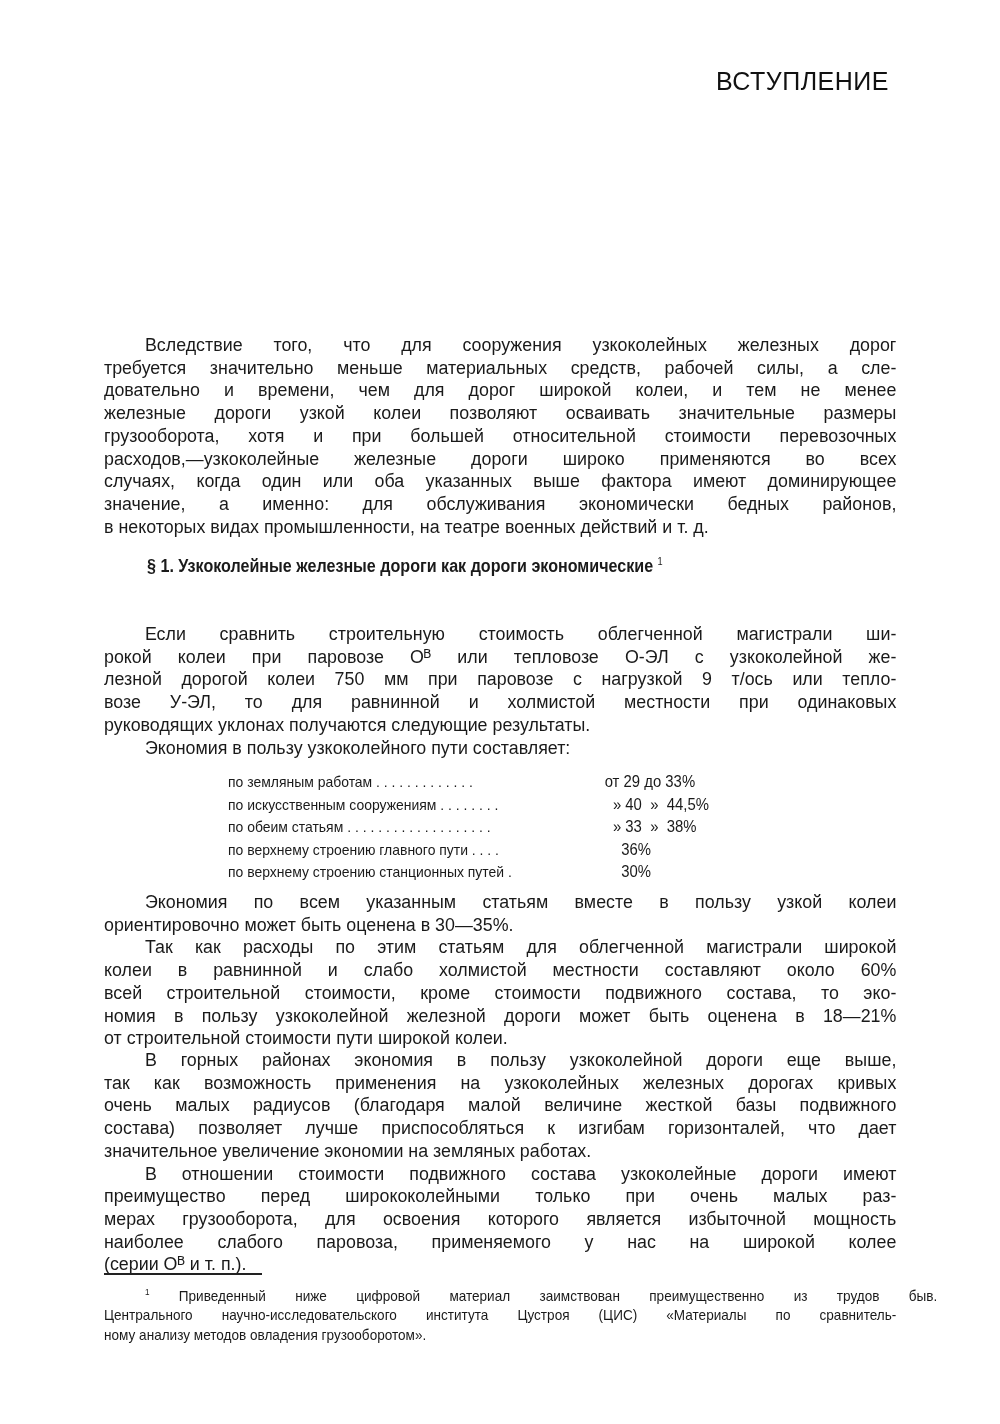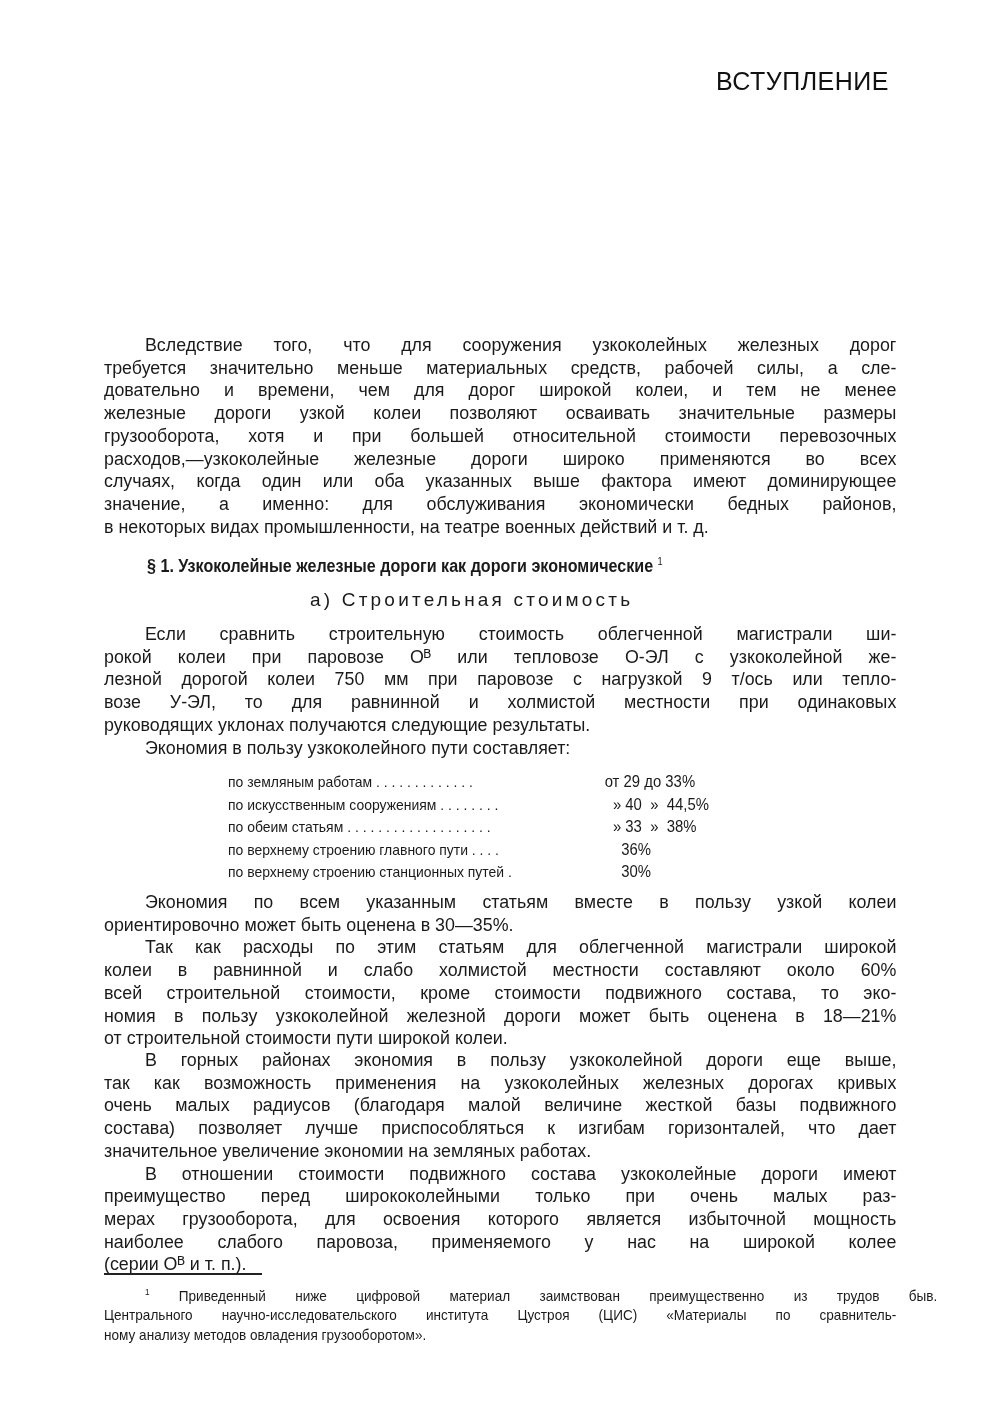--- a/index.html
+++ b/index.html
@@ -77,21 +77,20 @@
     <span class="line">случаях, когда один или оба указанных выше фактора имеют доминирующее</span>
     <span class="line">значение, а именно: для обслуживания экономически бедных районов,</span>
     <span class="line last">в некоторых видах промышленности, на театре военных действий и т. д.</span>
   </div>
 
   <div class="section-heading">
     <span>§ 1. Узкоколейные железные дороги как дороги экономические</span>
     <sup>1</sup>
   </div>
 
-  <div class="subsection-heading">а) Строительная стоимость</div>
 
   <div class="body-text" id="p2">
     <span class="line indent">Если сравнить строительную стоимость облегченной магистрали ши-</span>
     <span class="line">рокой колеи при паровозе Oᴮ или тепловозе О-ЭЛ с узкоколейной же-</span>
     <span class="line">лезной дорогой колеи 750 мм при паровозе с нагрузкой 9 т/ось или тепло-</span>
     <span class="line">возе У-ЭЛ, то для равнинной и холмистой местности при одинаковых</span>
     <span class="line last">руководящих уклонах получаются следующие результаты.</span>
     <span class="line indent last">Экономия в пользу узкоколейного пути составляет:</span>
   </div>
 

